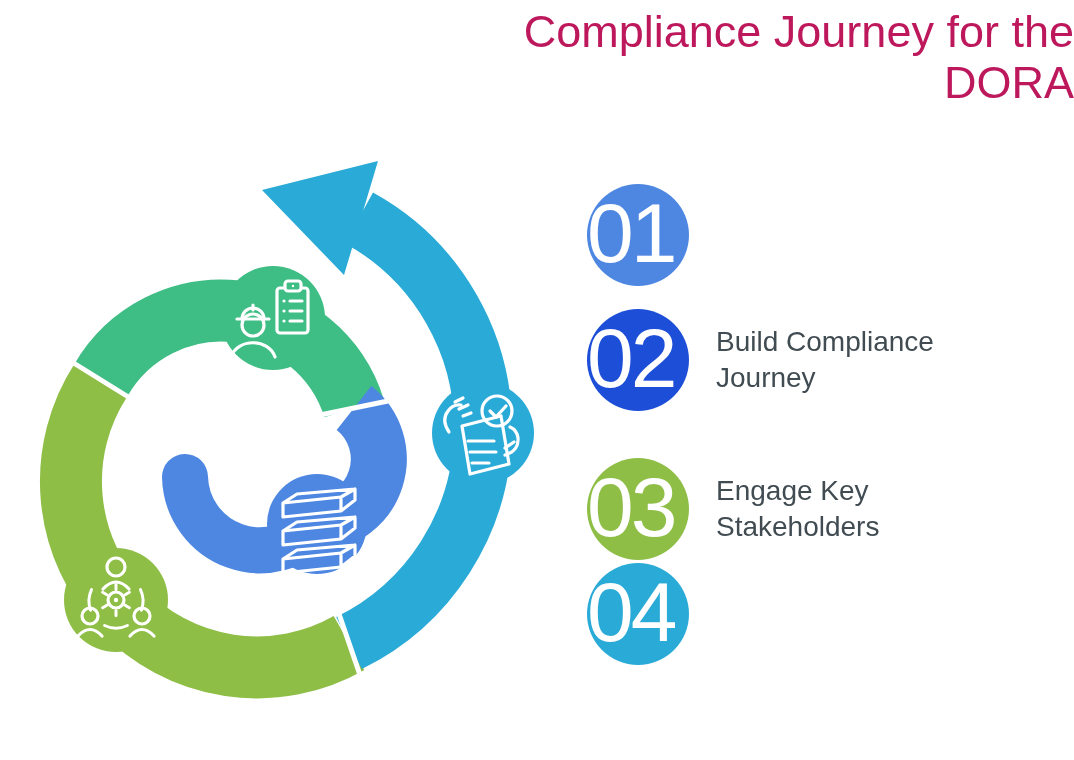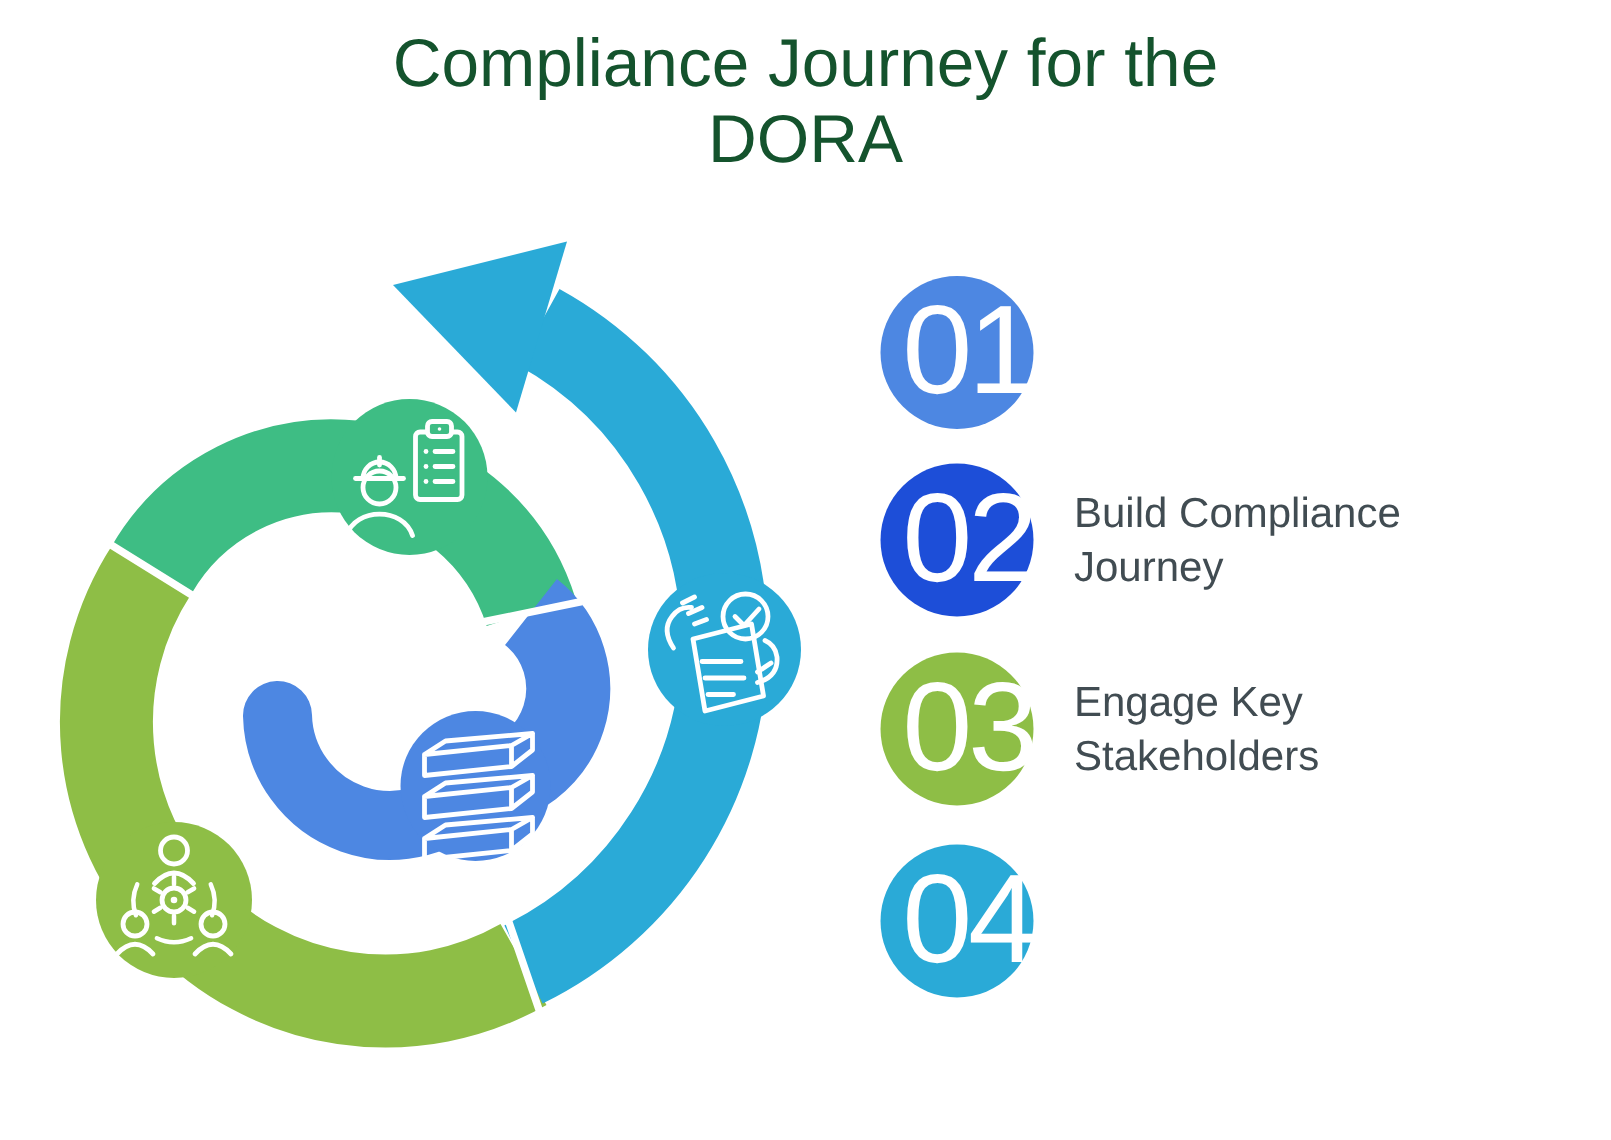--- a/index.html
+++ b/index.html
@@ -2,32 +2,32 @@
 <html><head>
 <meta charset="utf-8">
 <style>
   html,body{margin:0;padding:0;background:#fff;}
   .stage{
     position:relative;width:1074px;height:760px;background:#ffffff;
     font-family:"Liberation Sans",sans-serif;overflow:hidden;
   }
   
   .title{
-    position:absolute;top:6px;left:0;width:1074px;text-align:center;
-    color:#14532d;font-size:45px;line-height:51px;font-weight:500;margin-top:10px;
+    position:absolute;top:6px;left:0;width:1074px;text-align:right;
+    color:#be185d;font-size:45px;line-height:51px;font-weight:500;
   }
   
   .spiral{position:absolute;left:0;top:0;}
   
   .steps{position:absolute;left:587px;top:0;width:480px;}
   .step{position:absolute;left:0;display:flex;align-items:center;gap:27px;height:104px;}
-  .step1{top:183px}.step2{top:308px}.step3{top:434px}.step4{top:562px}
+  .step1{top:183px}.step2{top:308px}.step3{top:457px}.step4{top:562px}
   .badge{
     width:102px;height:102px;border-radius:50%;flex:0 0 auto;
-    display:flex;align-items:center;justify-content:flex-end;
+    display:flex;align-items:center;justify-content:flex-start;
     color:#ffffff;font-size:84px;font-weight:300;letter-spacing:-3px;
     padding-bottom:4px;box-sizing:border-box;
   }
   .c-blue{background:#4d87e2}
   .c-green{background:#1d4ed8}
   .c-olive{background:#8ebe46}
   .c-cyan{background:#2aaad7}
   .label{
     color:#414c52;font-size:28px;line-height:36px;font-weight:400;
   }

